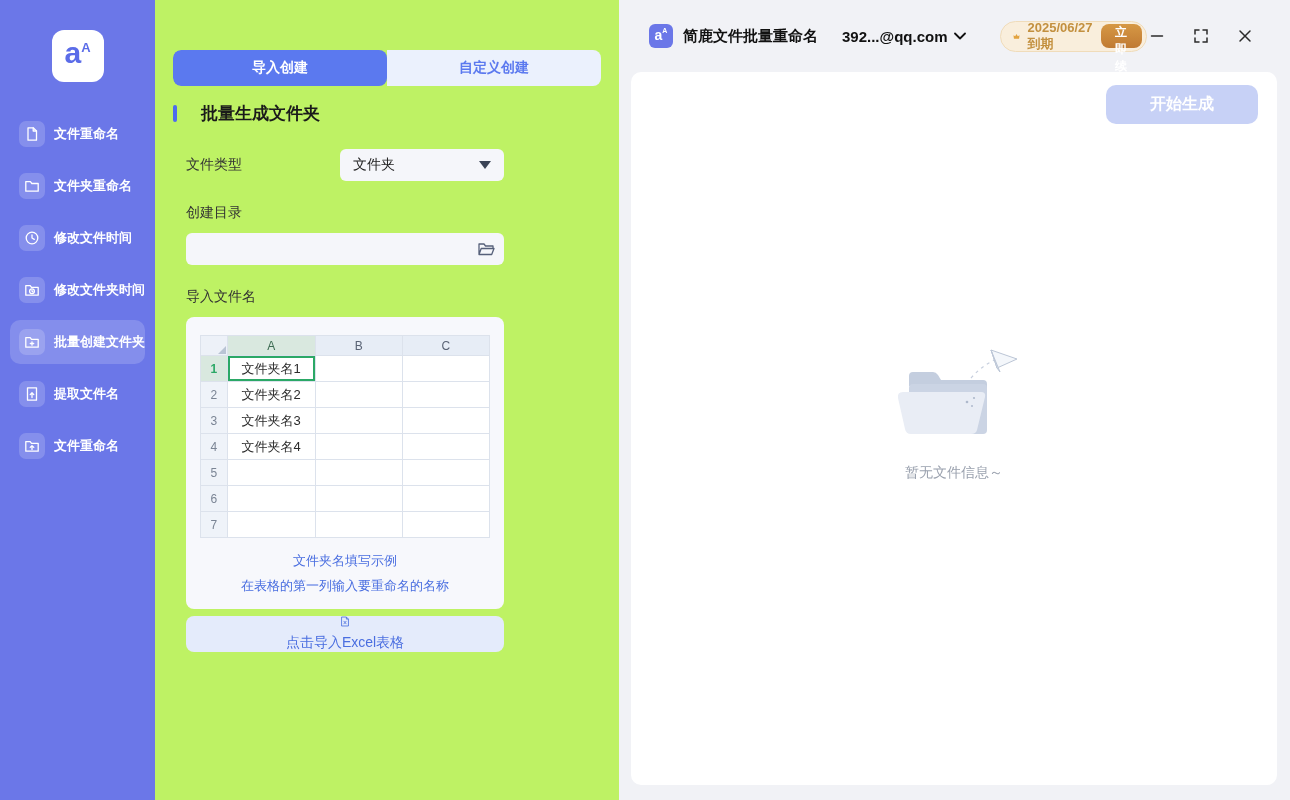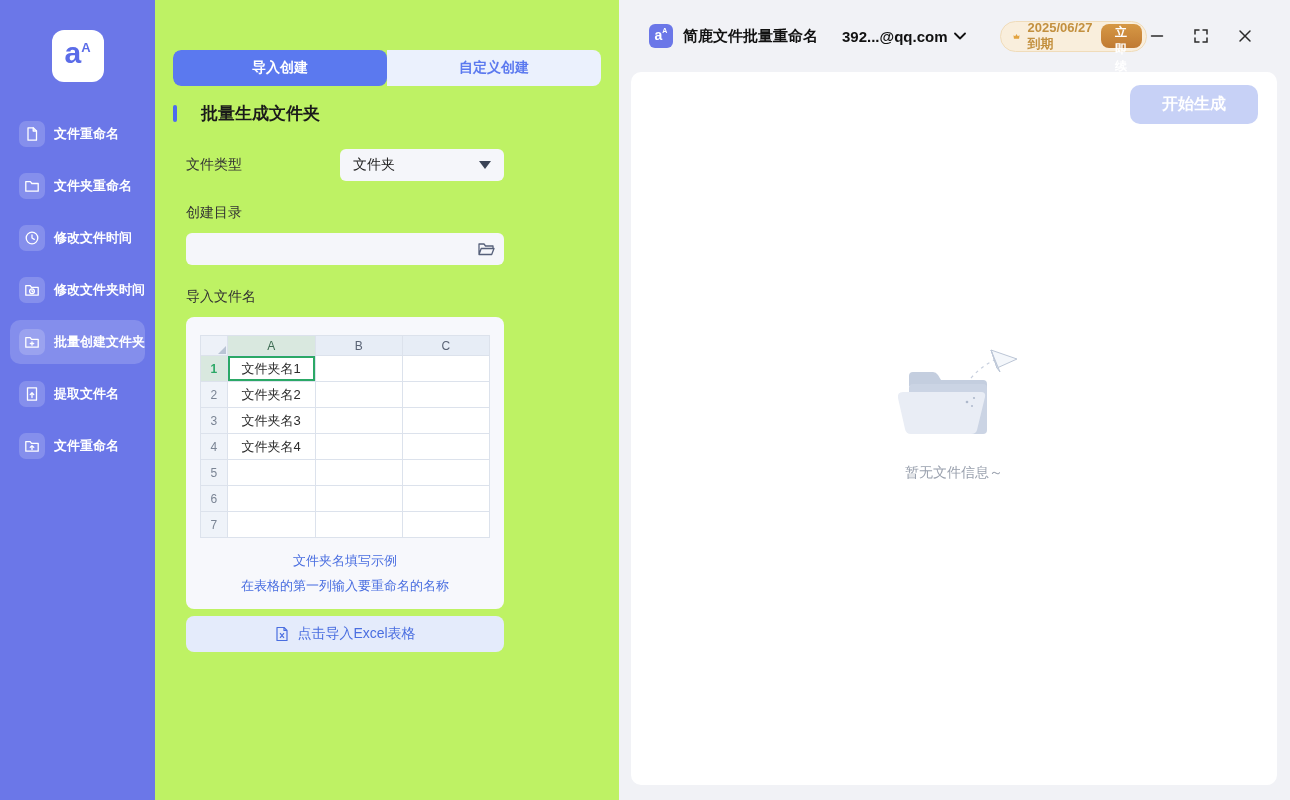--- a/index.html
+++ b/index.html
@@ -52,21 +52,21 @@
                 border-left:8px solid transparent; border-bottom:8px solid #B9C4D4; }
   .sheet th.colA { background:#D9E8DF; color:#3C6B52; }
   .sheet tbody th { width:27px; height:26px; background:#EFF3F9; color:#7A8494; font-weight:normal; font-size:12px; cursor:pointer; }
   .sheet tbody th.rn-active { background:#D9E8DF; color:#2BA866; font-weight:bold; }
   .sheet td { width:88px; height:26px; background:#fff; font-size:13px; color:#2b2b2b; text-align:center;
               padding:0 3px; cursor:cell; overflow:hidden; white-space:nowrap; }
   .sheet td.selected { box-shadow:inset 0 0 0 2px #2BA866; }
   .hint-link { margin-top:14px; text-align:center; font-size:13px; color:#4A6EE0; cursor:pointer; }
   .hint-text { margin-top:7px; text-align:center; font-size:13px; color:#4A6EE0; }
   .import-btn { margin-top:7px; margin-left:13px; width:318px; height:36px; background:#E4EBFB; border:none; border-radius:8px;
-                color:#4A6EE0; font-size:14px; display:flex; align-items:center; justify-content:center; gap:7px; cursor:pointer; }
+                color:#4A6EE0; font-size:14px; display:flex; align-items:center; justify-content:center; gap:7px; cursor:pointer;flex-direction:column; }
   .import-btn svg { stroke:#4A6EE0; fill:none; stroke-width:1.2; stroke-linejoin:round; }
 
   
   .right { flex:1; background:#F1F2F6; display:flex; flex-direction:column; min-width:0; }
   .r-header { height:72px; display:flex; align-items:center; padding:0 36px 0 30px; flex:none; }
   .mini-logo { width:24px; height:24px; background:#6B77E8; border-radius:6px; color:#fff; display:flex;
                align-items:flex-start; justify-content:center; flex:none; }
   .mini-logo .a { font-size:14px; font-weight:bold; line-height:22px; }
   .mini-logo .A { font-size:7px; font-weight:bold; line-height:14px; }
   .r-title { margin-left:10px; font-size:15px; font-weight:bold; color:#111; white-space:nowrap; }
@@ -76,21 +76,21 @@
            display:flex; align-items:center; gap:8px; padding:0 4px 0 12px; }
   .expiry { font-size:13px; color:#C3903F; font-weight:bold; }
   .renew-btn { height:24px; background:linear-gradient(180deg,#D69845,#C07A32); color:#fff; border:none; border-radius:8px;
                font-size:12px; font-weight:bold; padding:0 10px; cursor:pointer; }
   .win-controls { margin-left:auto; display:flex; align-items:center; gap:24px; }
   .win-btn { background:none; border:none; width:20px; height:20px; display:flex; align-items:center; justify-content:center;
              cursor:pointer; padding:0; }
   .win-btn svg { stroke:#2b2b2b; fill:none; stroke-width:1.5; stroke-linecap:round; }
 
   .card { flex:1; margin:0 13px 15px 12px; background:#fff; border-radius:10px; position:relative; }
-  .generate-btn { position:absolute; top:13px; right:19px; width:128px; height:39px; background:#C7D1F6; color:#fff;
+  .generate-btn { position:absolute; top:13px; right:19px; width:152px; height:39px; background:#C7D1F6; color:#fff;
                   border:none; border-radius:10px; font-size:16px; font-weight:bold; font-family:inherit; cursor:pointer; }
   .empty { position:absolute; left:50%; top:48%; transform:translate(-50%,-50%); text-align:center; }
   .empty-text { margin-top:14px; font-size:14px; color:#9AA1AE; }
 </style>
 </head>
 <body>
 
 <div class="screen">
 
   <div class="sidebar">

